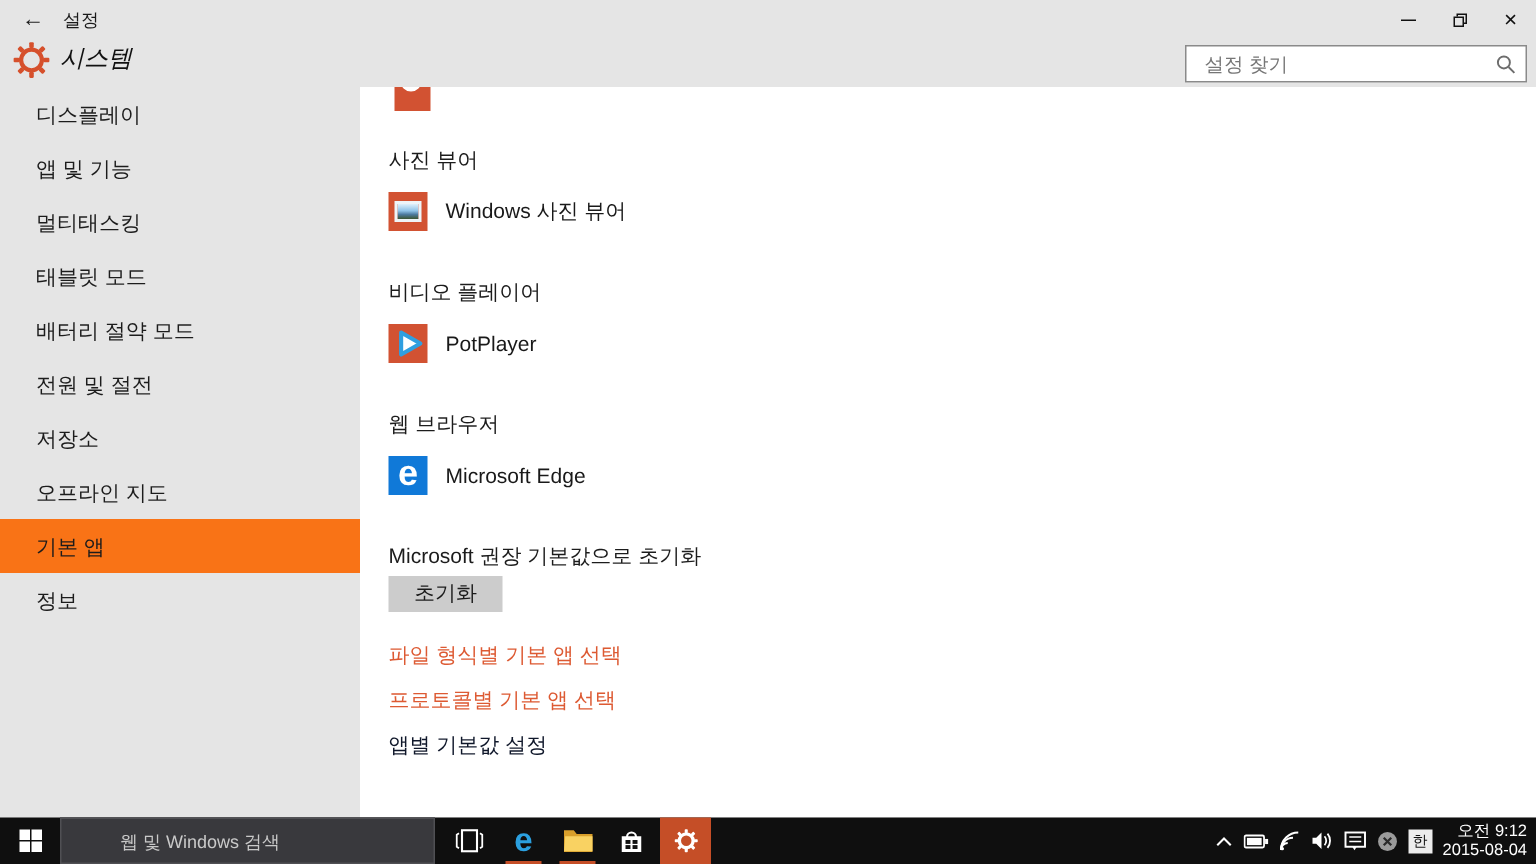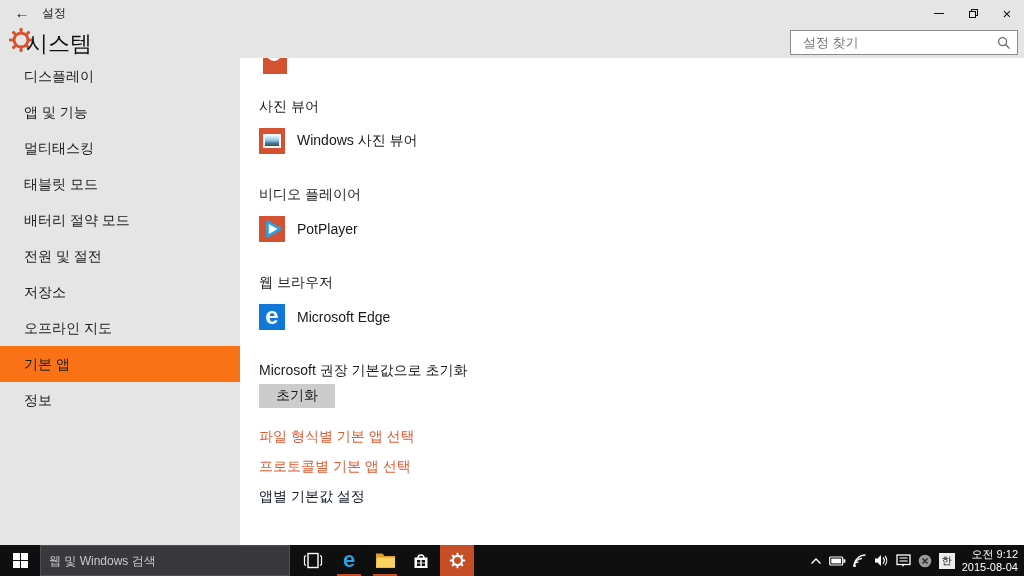--- a/index.html
+++ b/index.html
@@ -17,21 +17,21 @@
   .win-btn { width:34px; height:26px; display:flex; align-items:center; justify-content:center; cursor:pointer; }
   .min-glyph { width:10px; height:1px; background:#111; display:block; }
   .restore-glyph { position:relative; width:9px; height:9px; display:block; }
   .restore-glyph .r1 { position:absolute; left:2px; top:0; width:7px; height:7px; border:1px solid #111; }
   .restore-glyph .r2 { position:absolute; left:0; top:2px; width:7px; height:7px; border:1px solid #111; background:#e5e5e5; }
   .close-glyph { font-size:15px; color:#111; line-height:1; }
 
   
   .header { position:absolute; top:26px; left:0; right:0; height:32px; }
   .gear-lg { position:absolute; left:8px; top:1px; }
-  .app-title { position:absolute; left:26px; top:3px; font-size:22px; color:#111; }
+  .app-title { position:absolute; left:40px; top:3px; font-size:16px; color:#111;font-style:italic; }
   .search-box { position:absolute; right:6px; top:4px; width:228px; height:25px;
     background:#fff; border:1px solid #8a8a8a; }
   .search-box input { position:absolute; left:0; top:0; width:100%; height:100%;
     border:none; outline:none; background:transparent; padding:0 26px 0 12px;
     font-size:13px; color:#333; font-family:inherit; }
   .search-box input::placeholder { color:#767676; opacity:1; }
   .search-mag { position:absolute; right:6px; top:5px; }
 
   
   .sidebar { position:absolute; top:58px; left:0; width:240px; bottom:31px; background:#e5e5e5; }
@@ -64,21 +64,21 @@
   .link { position:absolute; left:19px; font-size:14px; color:#dd5a33; cursor:pointer; }
   .muted-link { position:absolute; left:19px; font-size:14px; color:#0f172a; }
 
   
   .taskbar { position:absolute; left:0; bottom:0; width:1024px; height:31px; background:#0f0f0f; }
   .start-btn { position:absolute; left:0; top:0; width:40px; height:31px;
     display:flex; align-items:center; justify-content:center; cursor:pointer; }
   .win-logo { display:grid; grid-template-columns:7px 7px; grid-template-rows:7px 7px; gap:1px; }
   .win-logo span { background:#fff; }
   .tb-search { position:absolute; left:40px; top:0; width:250px; height:31px;
-    background:#39393d; border:1px solid #505054; }
+    background:#39393d; border:1px solid #505054;padding-left:31px; }
   .tb-search input { width:100%; height:100%; background:transparent; border:none; outline:none;
     padding:0 8px; font-size:12px; color:#d6d6d6; font-family:inherit; }
   .tb-search input::placeholder { color:#c9c9c9; opacity:1; }
   .tb-btn { position:absolute; top:0; width:34px; height:31px; display:flex;
     align-items:center; justify-content:center; cursor:pointer; }
   .tb-btn.running::after { content:""; position:absolute; left:5px; right:5px; bottom:0;
     height:2px; background:#c54e27; }
   .tb-edge-e { color:#2ba0e0; font-size:22px; font-weight:bold; line-height:1; padding-bottom:2px; }
   .tb-settings { background:#c54e27; }
   .tray { position:absolute; right:0; top:0; height:31px; display:flex; align-items:center; gap:7px; padding-right:6px; }

